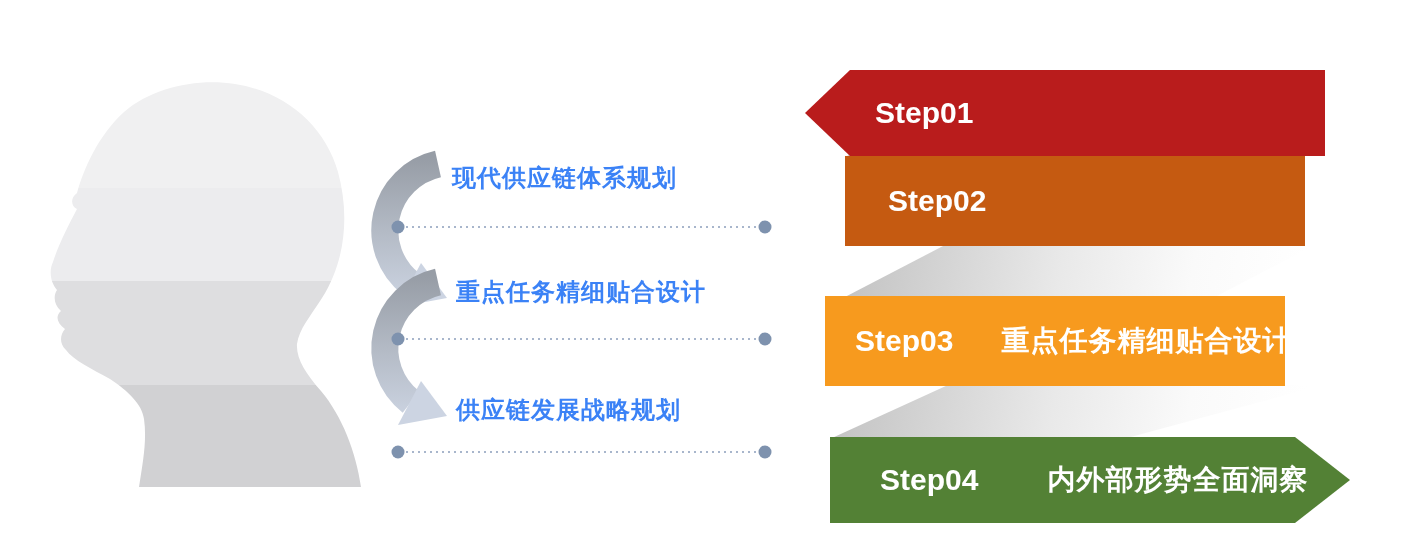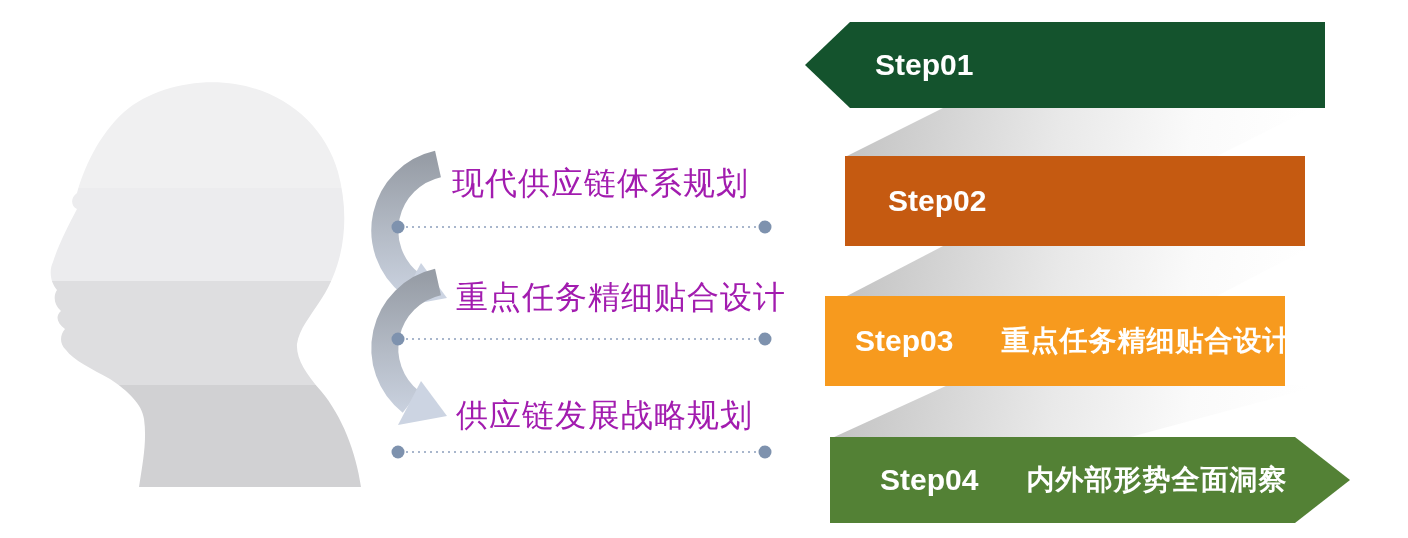--- a/index.html
+++ b/index.html
@@ -4,21 +4,21 @@
 <style>
   html,body{margin:0;padding:0;background:#ffffff;}
   #canvas{
     position:relative;width:1408px;height:538px;background:#ffffff;
     overflow:hidden;font-family:"Liberation Sans",sans-serif;
   }
   #bg-svg{position:absolute;left:0;top:0;}
 
   
   .mid-label{
-    position:absolute;font-size:32px;font-weight:400;color:#a21caf;
+    position:absolute;font-size:24px;font-weight:700;color:#3b82f6;
     letter-spacing:1px;white-space:nowrap;
   }
   #mid-label-1{left:452px;top:162px;}
   #mid-label-2{left:456px;top:276px;}
   #mid-label-3{left:456px;top:394px;}
 
   
   .conn{position:absolute;z-index:1;}
   #conn-1{left:845px;top:107px;width:480px;height:50px;
     clip-path:polygon(100px 0,470px 0,370px 100%,0 100%);
@@ -113,28 +113,28 @@
   </svg>
 
   <div class="mid-label" id="mid-label-1">现代供应链体系规划</div>
   <div class="mid-label" id="mid-label-2">重点任务精细贴合设计</div>
   <div class="mid-label" id="mid-label-3">供应链发展战略规划</div>
 
   <div class="conn" id="conn-1"></div>
   <div class="conn" id="conn-2"></div>
   <div class="conn" id="conn-3"></div>
 
-  <div class="banner" id="banner-1" style="background: #14532d;">
+  <div class="banner" id="banner-1" style="background: #b91c1c; margin-top: 48px;">
     <span class="step">Step01</span>
   </div>
   <div class="banner" id="banner-2" style="background: rgb(197, 90, 17);">
     <span class="step">Step02</span>
   </div>
   <div class="banner" id="banner-3" style="background: rgb(247, 154, 30);">
     <span class="step">Step03</span>
     <span class="title">重点任务精细贴合设计</span>
   </div>
-  <div class="banner" id="banner-4" style="background: rgb(83, 129, 53);">
+  <div class="banner" id="banner-4" style="background: rgb(83, 129, 53); gap: 21px;">
     <span class="step">Step04</span>
     <span class="title">内外部形势全面洞察</span>
   </div>
 
 </div>
 
 </body></html>

